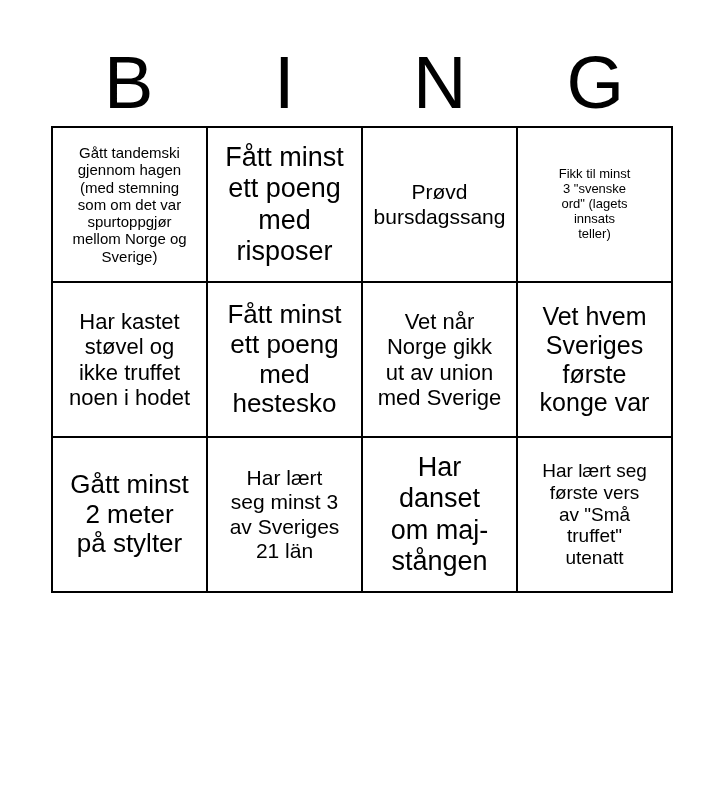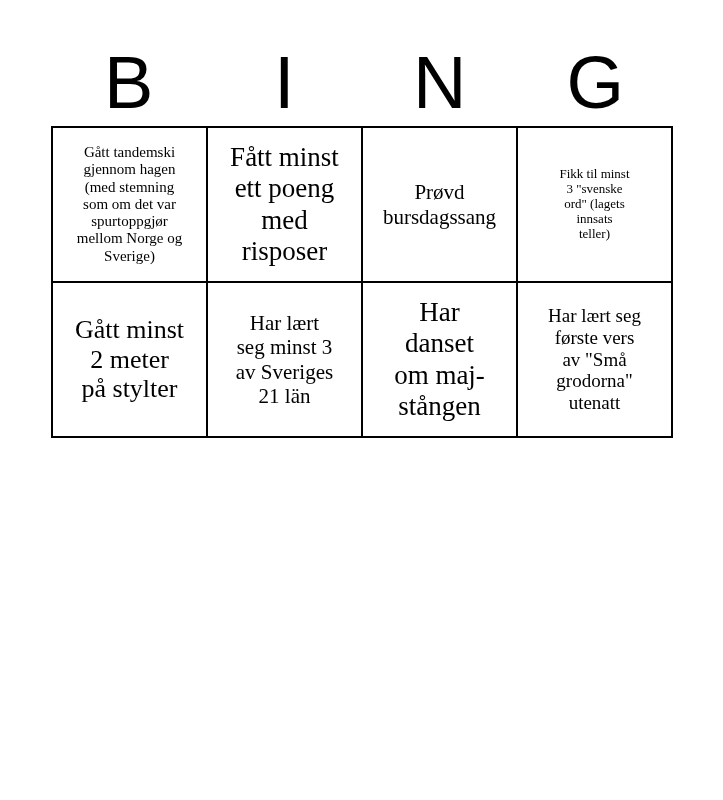--- a/index.html
+++ b/index.html
@@ -30,21 +30,20 @@
     line-height: 86px;
     font-weight: 400;
     color: #000000;
   }
   table.card {
     position: absolute;
     left: 51px;
     top: 126px;
     border-collapse: collapse;
     table-layout: fixed;
-    font-family: Liberation Serif, serif;
   }
   table.card td {
     width: 155px;
     height: 155px;
     box-sizing: border-box;
     border: 2px solid #000000;
     text-align: center;
     vertical-align: middle;
     padding: 2px 5px;
     white-space: pre-line;
@@ -89,31 +88,49 @@
 risposer</td>
       <td class="fs21">Prøvd
 bursdagssang</td>
       <td class="fs20">Fikk til minst
 3 "svenske
 ord" (lagets
 innsats
 teller)</td>
     </tr>
     <tr>
+      <td class="fs22">Har kastet
+støvel og
+ikke truffet
+noen i hodet</td>
+      <td class="fs26">Fått minst
+ett poeng
+med
+hestesko</td>
+      <td class="fs22">Vet når
+Norge gikk
+ut av union
+med Sverige</td>
+      <td class="fs25">Vet hvem
+Sveriges
+første
+konge var</td>
+    </tr>
+    <tr>
       <td class="fs26">Gått minst
 2 meter
 på stylter</td>
       <td class="fs21">Har lært
 seg minst 3
 av Sveriges
 21 län</td>
       <td class="fs27">Har
 danset
 om maj-
 stången</td>
       <td class="fs19">Har lært seg
 første vers
 av "Små
-grodorna"
+truffet"
 utenatt</td>
     </tr>
   </tbody>
 </table>
 
 </body></html>

